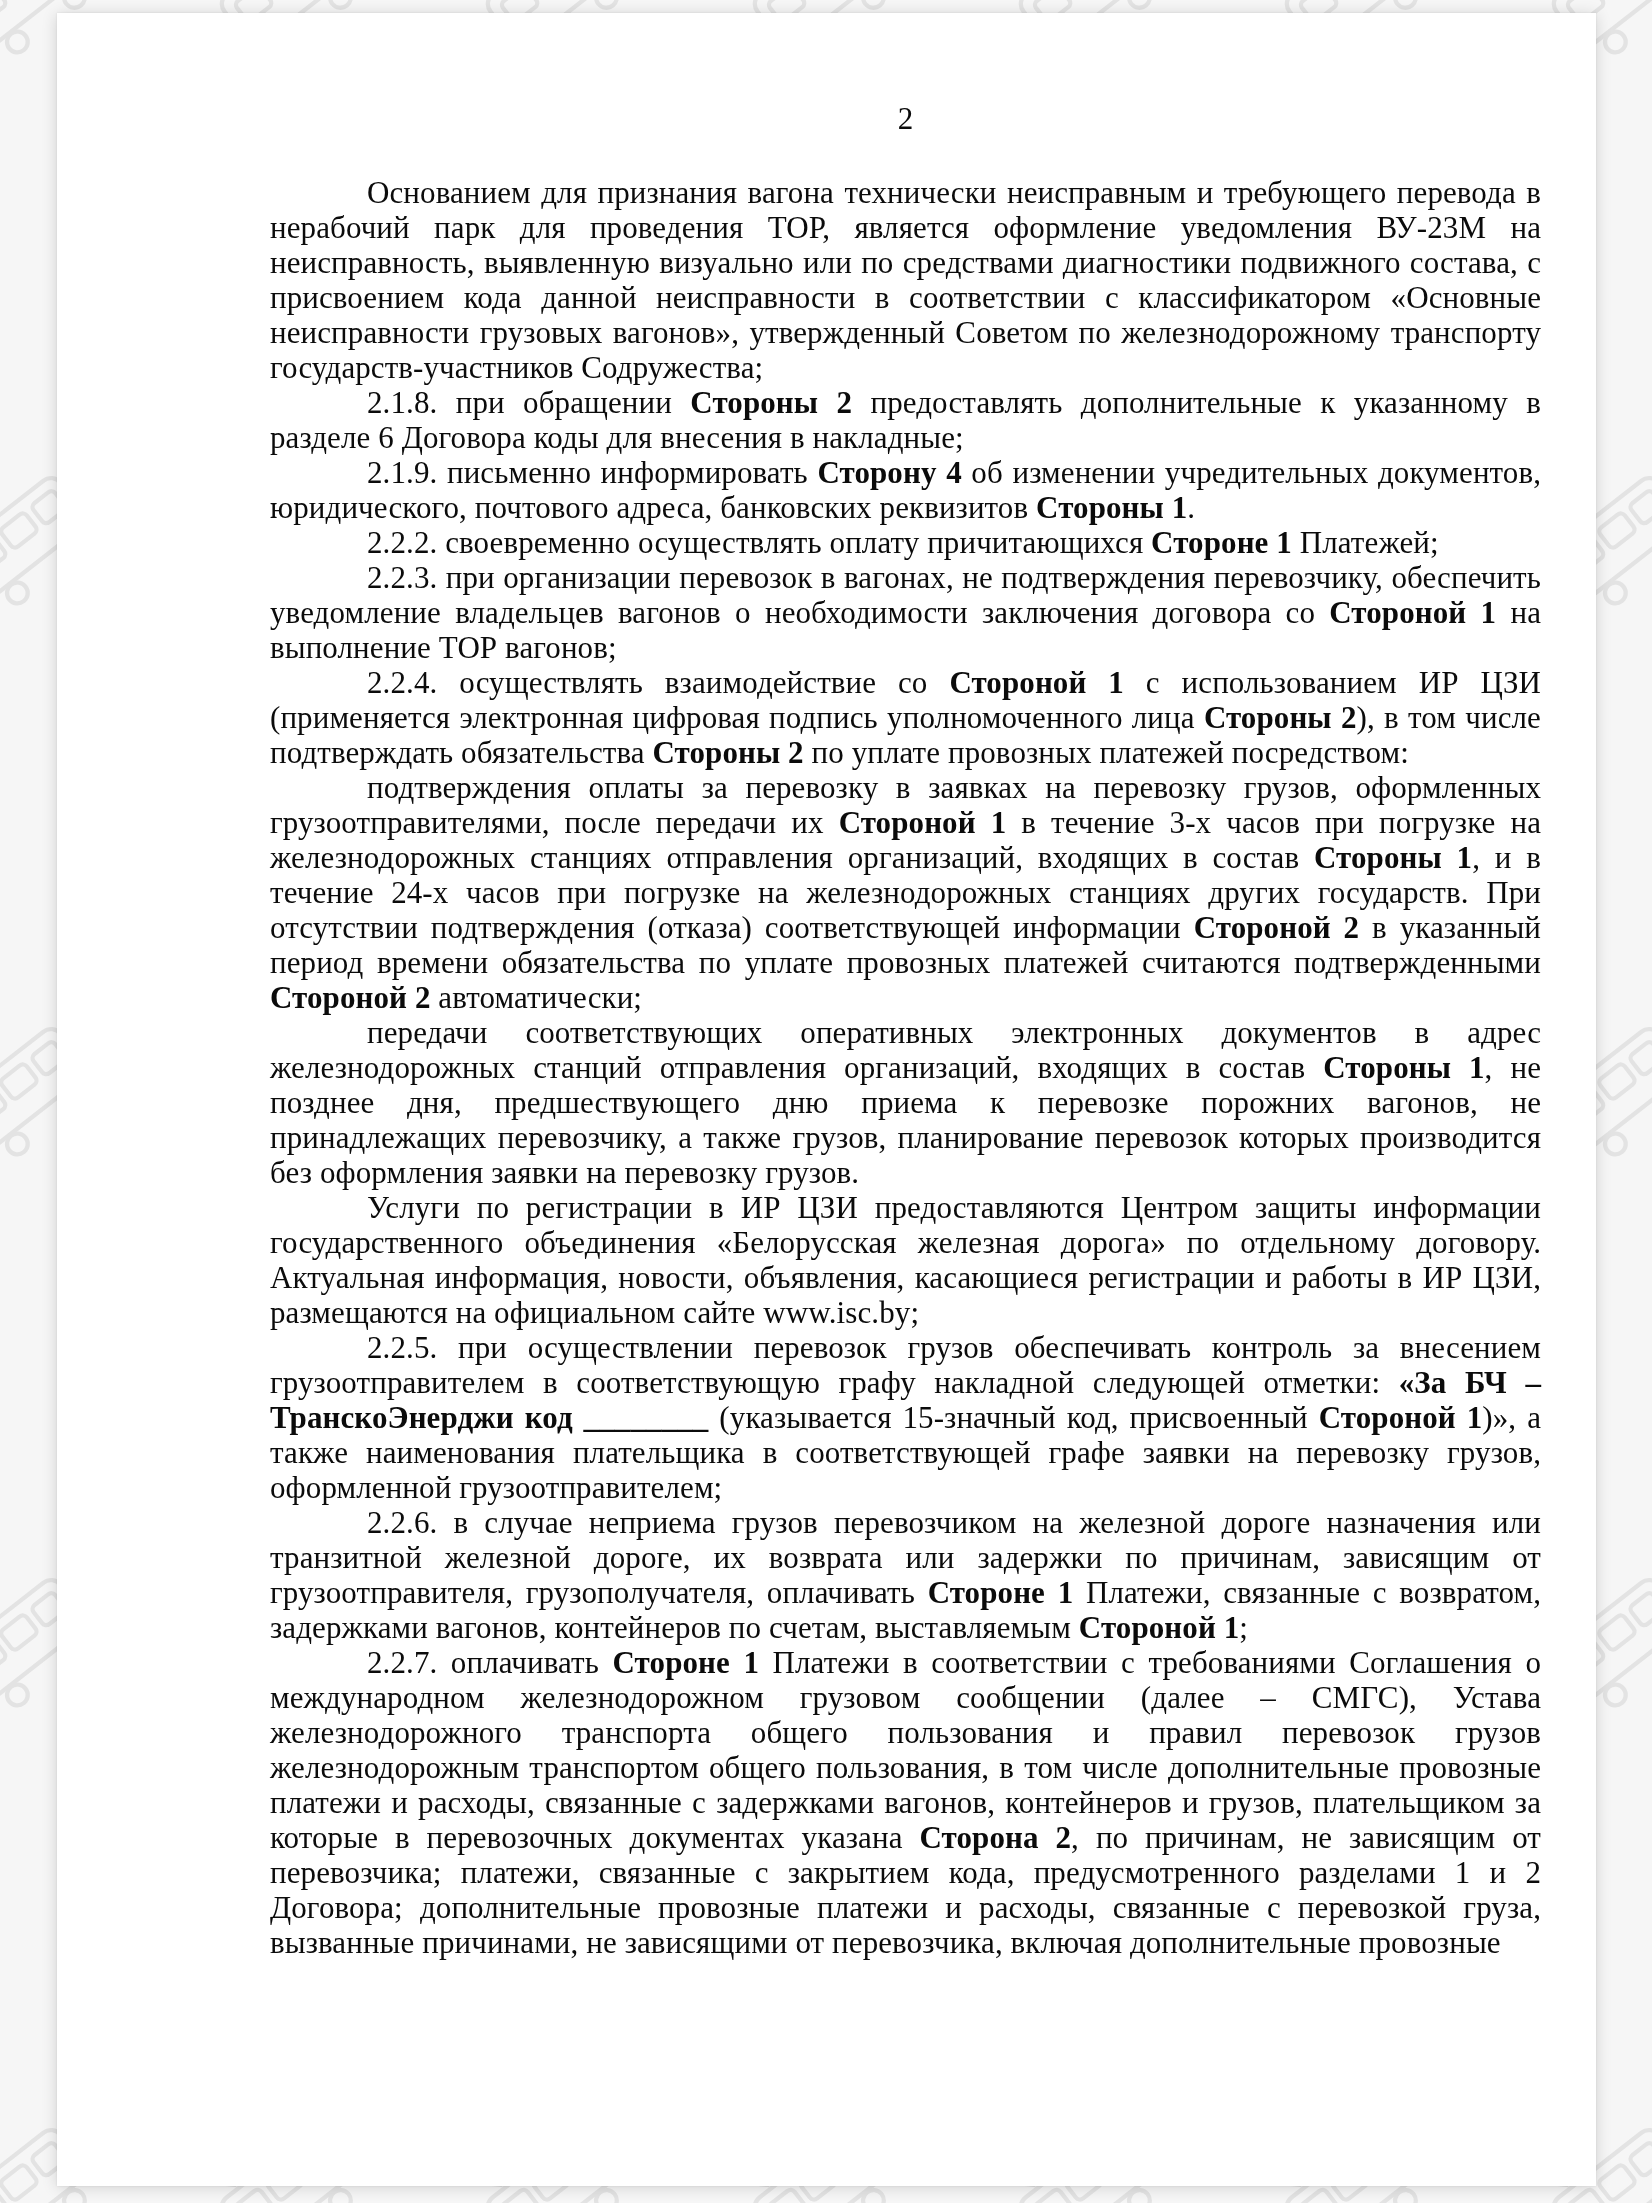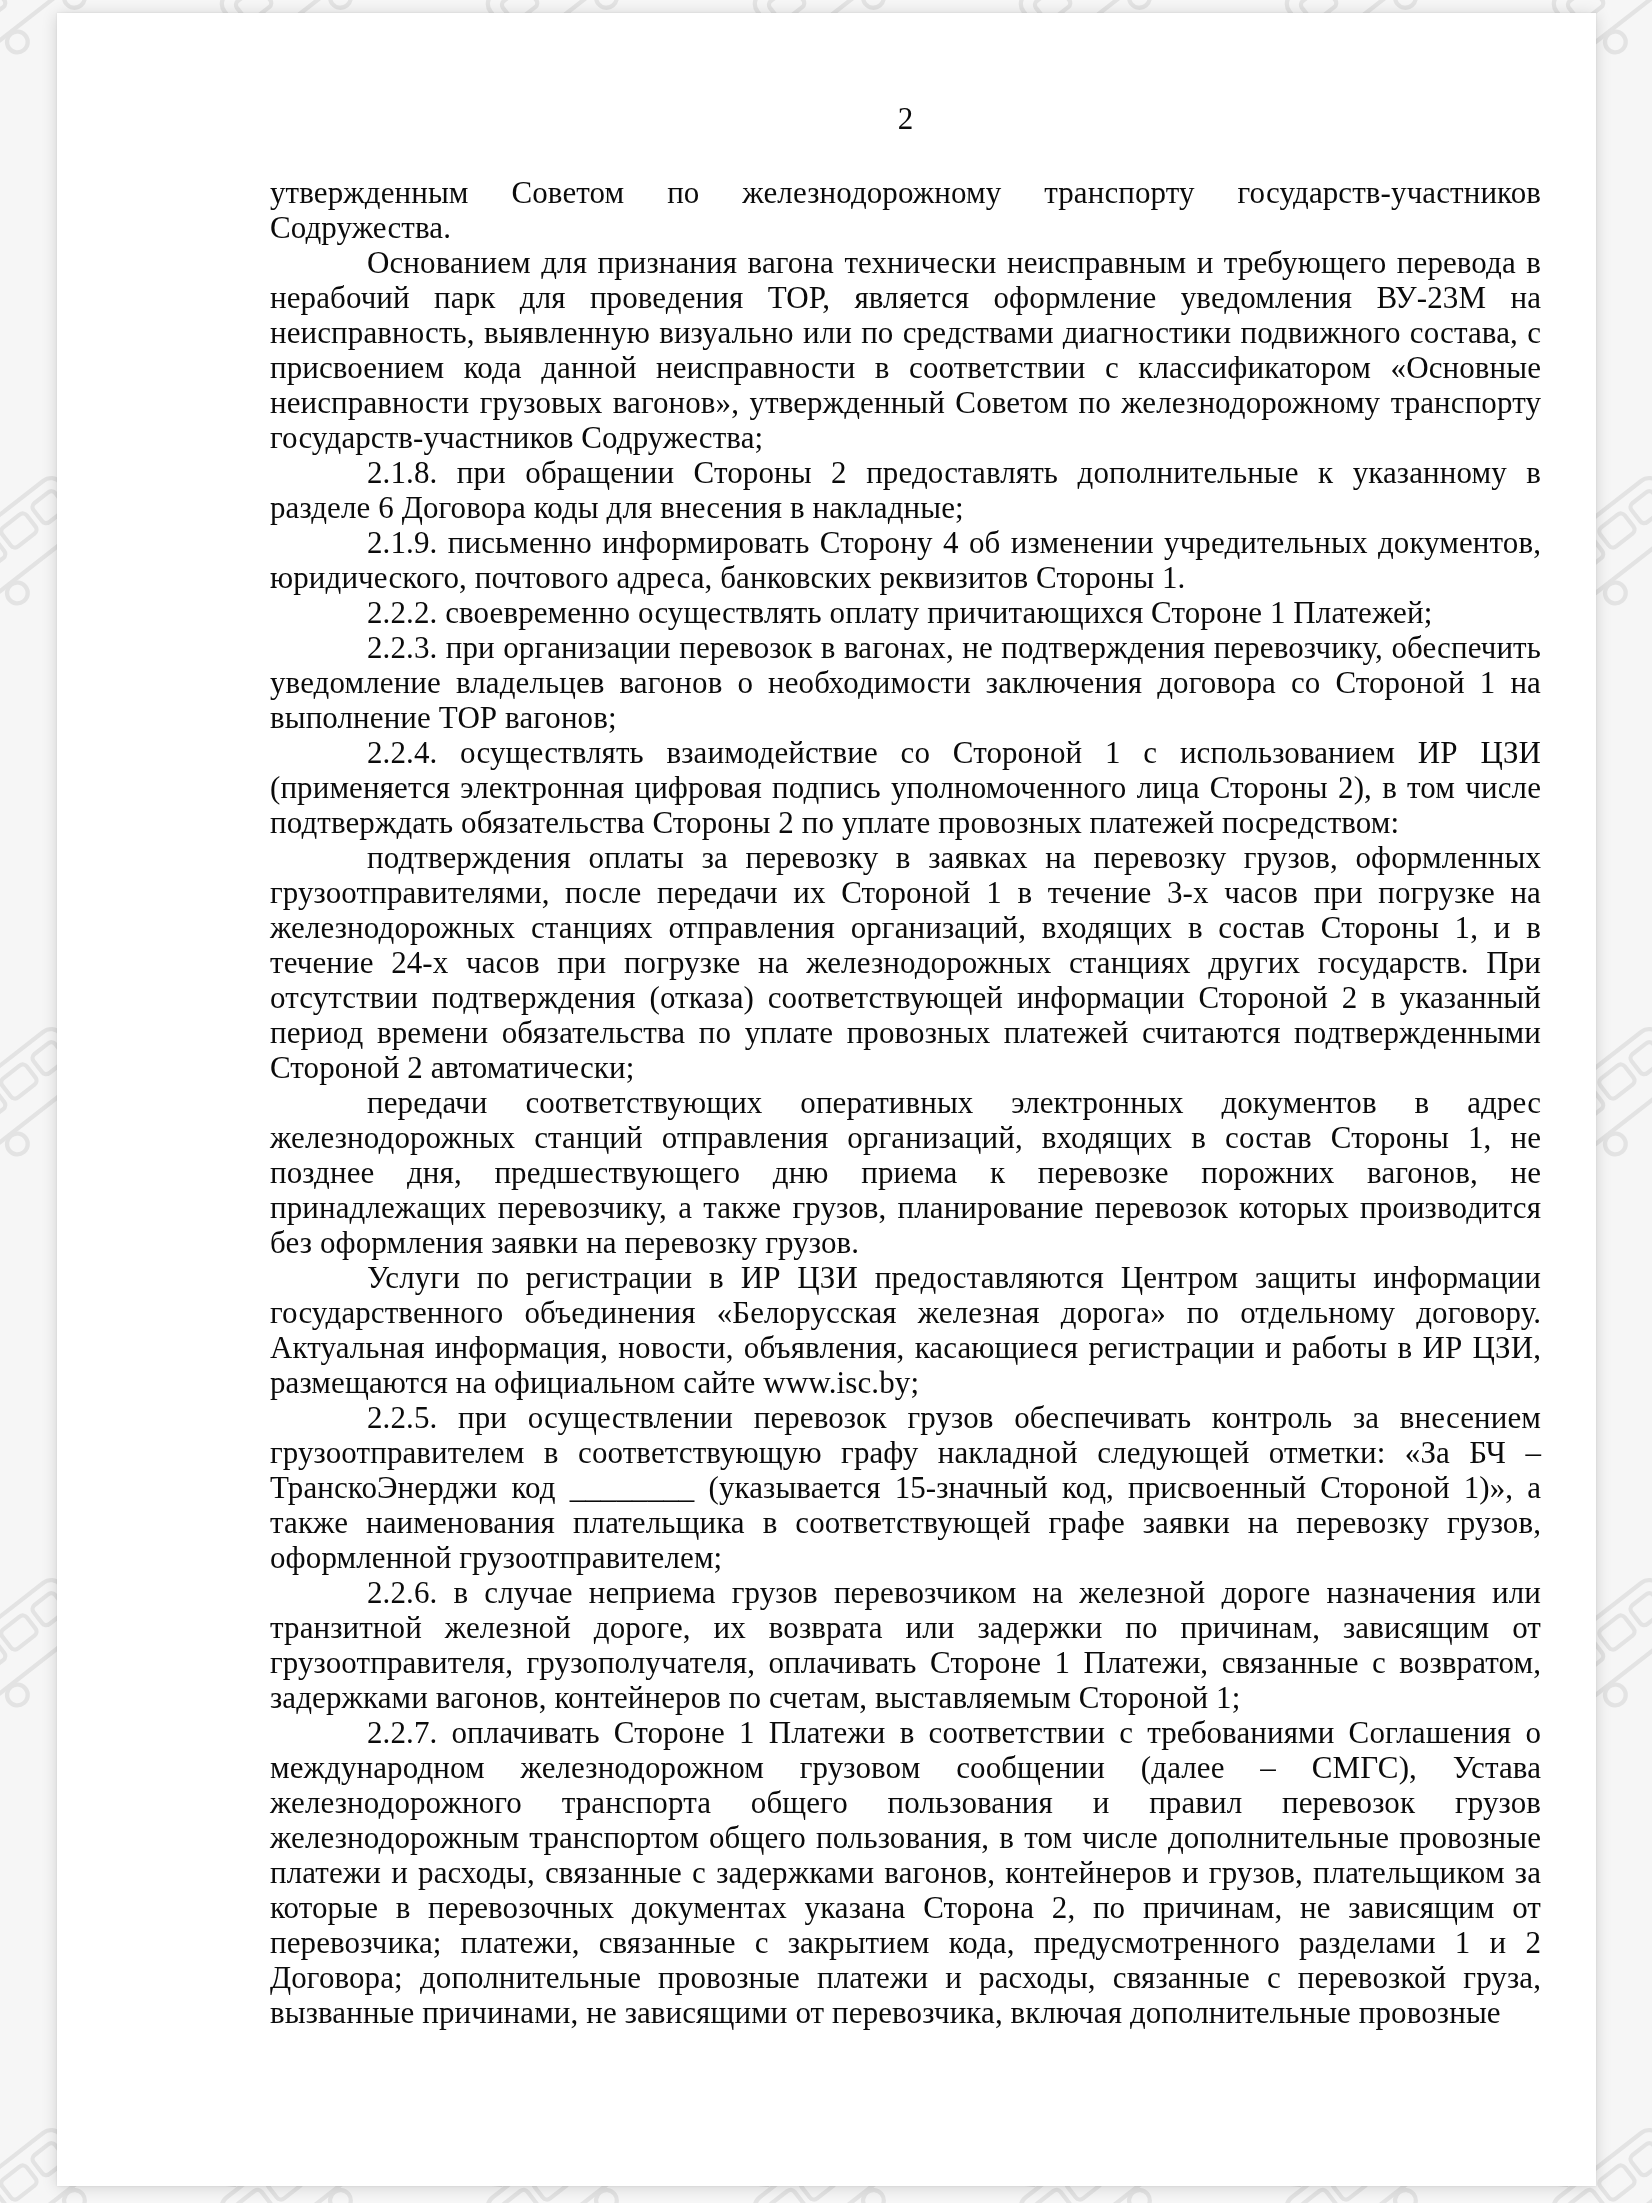--- a/index.html
+++ b/index.html
@@ -27,21 +27,21 @@
     font-size:31px;line-height:35px;
     margin:0 0 39px 0;
   }
   .doc-body p.para{
     margin:0;padding:0;
     font-size:31px;line-height:35px;
     text-align:justify;
     letter-spacing:0.1px;
   }
   .doc-body p.indent{text-indent:97px;}
-  .doc-body span.b{font-weight:normal;margin-top:25px;}
+  .doc-body span.b{font-weight:bold;margin-top:25px;}
 </style>
 </head>
 <body>
 
 <div class="canvas">
   <div class="wm-layer">
       <div class="wm" style="left: -64px; top: -73px;"><svg viewBox="0 0 200 160" fill="none" xmlns="http://www.w3.org/2000/svg">
           <g stroke="#e2e2e2" stroke-width="5" fill="none">
             <rect x="30" y="34" width="150" height="70" rx="14"></rect>
             <rect x="44" y="48" width="36" height="28" rx="6"></rect>
@@ -1044,21 +1044,20 @@
             <line x1="46" y1="14" x2="62" y2="30"></line>
             <line x1="60" y1="8" x2="76" y2="24"></line>
             <line x1="74" y1="4" x2="90" y2="20"></line>
           </g>
         </svg></div>
     </div>
 
   <div class="page">
     <div class="page-number">2</div>
     <div class="doc-body">
-        <p class="para"><span>утвержденным Советом по железнодорожному транспорту государств-участников Содружества.</span></p>
         <p class="para indent"><span>Основанием для признания вагона технически неисправным и требующего перевода в нерабочий парк для проведения ТОР, является оформление уведомления ВУ-23М на неисправность, выявленную визуально или по средствами диагностики подвижного состава, с присвоением кода данной неисправности в соответствии с классификатором «Основные неисправности грузовых вагонов», утвержденный Советом по железнодорожному транспорту государств-участников Содружества;</span></p>
         <p class="para indent"><span>2.1.8. при обращении </span><span class="b">Стороны 2</span><span> предоставлять дополнительные к указанному в разделе 6 Договора коды для внесения в накладные;</span></p>
         <p class="para indent"><span>2.1.9. письменно информировать </span><span class="b">Сторону 4</span><span> об изменении учредительных документов, юридического, почтового адреса, банковских реквизитов </span><span class="b">Стороны 1</span><span>.</span></p>
         <p class="para indent"><span>2.2.2. своевременно осуществлять оплату причитающихся </span><span class="b">Стороне 1</span><span> Платежей;</span></p>
         <p class="para indent"><span>2.2.3. при организации перевозок в вагонах, не подтверждения перевозчику, обеспечить уведомление владельцев вагонов о необходимости заключения договора со </span><span class="b">Стороной 1</span><span> на выполнение ТОР вагонов;</span></p>
         <p class="para indent"><span>2.2.4. осуществлять взаимодействие со </span><span class="b">Стороной 1</span><span> с использованием ИР ЦЗИ (применяется электронная цифровая подпись  уполномоченного лица </span><span class="b">Стороны 2</span><span>), в том числе подтверждать обязательства </span><span class="b">Стороны 2</span><span> по уплате провозных платежей посредством:</span></p>
         <p class="para indent"><span>подтверждения оплаты за перевозку в заявках на перевозку грузов, оформленных грузоотправителями, после передачи их </span><span class="b">Стороной 1</span><span> в течение 3-х часов при погрузке на железнодорожных станциях отправления организаций, входящих в состав </span><span class="b">Стороны 1</span><span>, и в течение 24-х часов при погрузке на железнодорожных станциях других государств. При отсутствии подтверждения (отказа) соответствующей информации </span><span class="b">Стороной 2</span><span> в указанный период времени обязательства по уплате провозных платежей считаются подтвержденными </span><span class="b">Стороной 2</span><span> автоматически;</span></p>
         <p class="para indent"><span>передачи соответствующих оперативных электронных документов в адрес железнодорожных станций отправления организаций, входящих в состав </span><span class="b">Стороны 1</span><span>, не позднее дня, предшествующего дню приема к перевозке порожних вагонов, не принадлежащих перевозчику, а также грузов, планирование перевозок которых производится без оформления заявки на перевозку грузов.</span></p>
         <p class="para indent"><span>Услуги по регистрации в ИР ЦЗИ предоставляются Центром защиты информации государственного объединения «Белорусская железная дорога» по отдельному договору. Актуальная информация, новости, объявления, касающиеся регистрации и работы в ИР ЦЗИ, размещаются на официальном сайте www.isc.by;</span></p>
         <p class="para indent"><span>2.2.5. при осуществлении перевозок грузов обеспечивать контроль за внесением грузоотправителем в соответствующую графу накладной следующей отметки: </span><span class="b">«За БЧ – ТранскоЭнерджи код ________ </span><span>(указывается 15-значный код, присвоенный </span><span class="b">Стороной 1</span><span>)», а также наименования плательщика в соответствующей графе заявки на перевозку грузов, оформленной грузоотправителем;</span></p>

